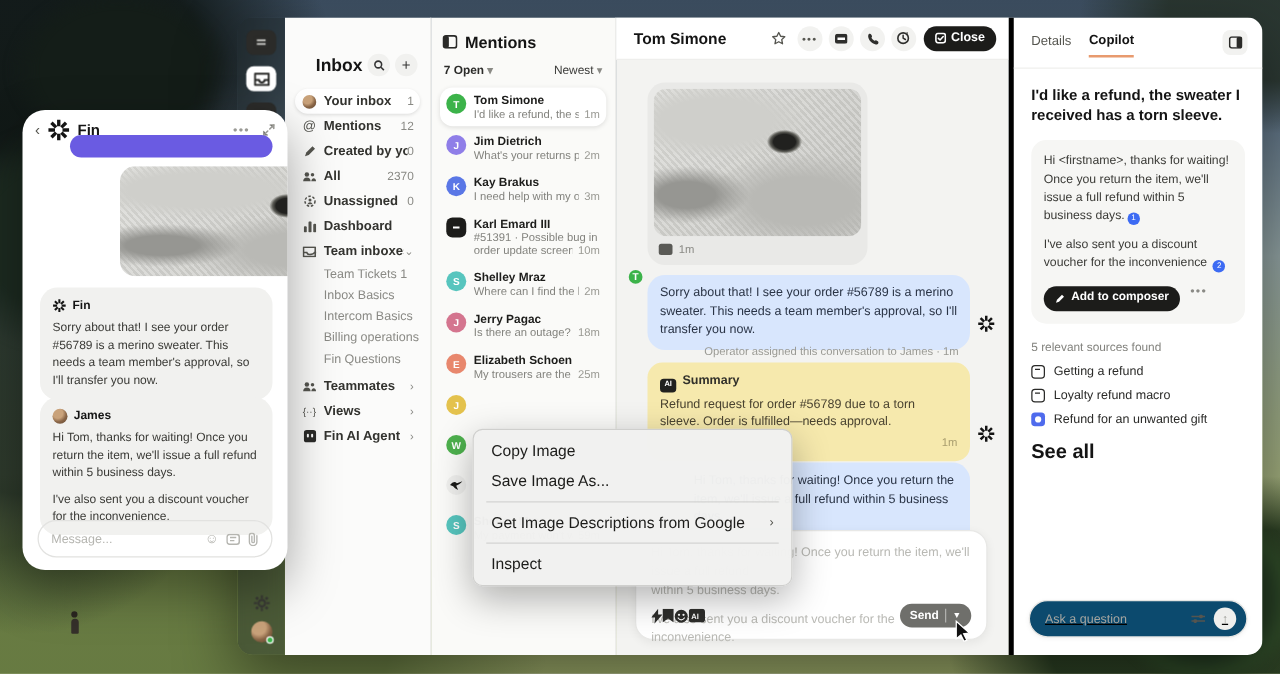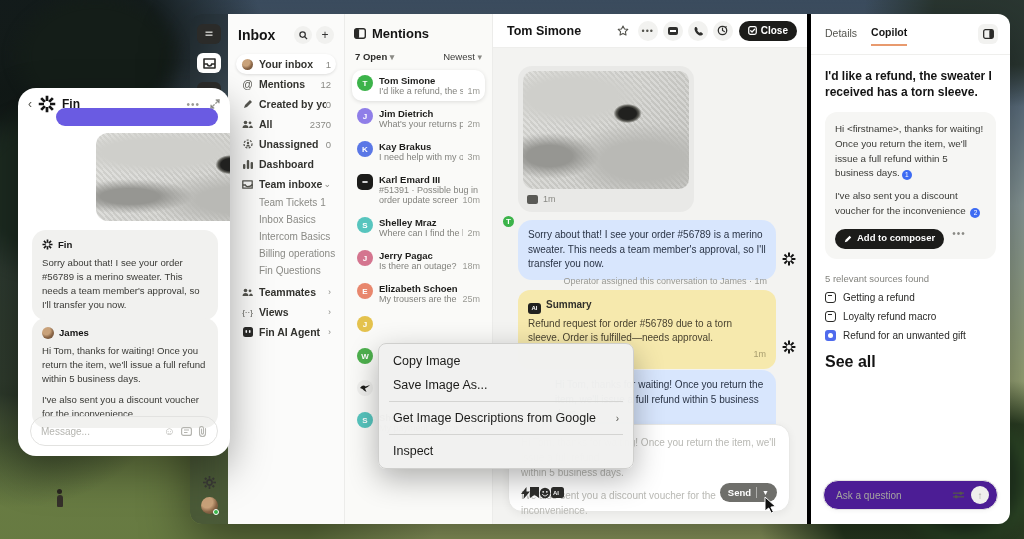--- a/index.html
+++ b/index.html
@@ -37,21 +37,21 @@
   .rail-icon { width:24px; height:20px; border-radius:6px; background:#2b2b29; margin-bottom:9px;
     display:flex; align-items:center; justify-content:center; }
   .rail-icon.sel { background:#ffffff; }
   .rail-bottom { position:absolute; bottom:10px; left:0; width:38px; display:flex; flex-direction:column; align-items:center; gap:8px; }
   .avatar-photo { border-radius:50%; background:radial-gradient(circle at 35% 30%, #c9a27a 0 35%, #8a6647 60%, #5f452f 100%); position:relative; }
   .status-dot { position:absolute; right:-1px; bottom:-1px; width:6px; height:6px; border-radius:50%;
     background:#3ab54a; border:1.5px solid #fff; }
 
   
   .sidebar { width:117px; background:#fbfbfa; border-right:1px solid #ececea; padding:10px 8px; font-size:10.5px; color:#2a2a28; }
-  .sb-header { display:flex; align-items:center; margin:2px 2px 10px; }
+  .sb-header { display:flex; align-items:center; margin:19px 2px 10px;text-align:right; }
   .sb-title { font-size:14px; font-weight:bold; color:#141414; flex:1; }
   .sb-hbtn { width:18px; height:18px; border-radius:50%; background:#f1f1ef; display:flex; align-items:center; justify-content:center; margin-left:4px; color:#333; font-size:12px; }
   .sb-item { display:flex; align-items:center; height:20px; padding:0 5px; border-radius:6px; color:#3c3c3a; }
   .sb-item .ic { width:13px; margin-right:5px; display:flex; justify-content:center; color:#55554f; flex:none; }
   .sb-item .lbl { flex:1; white-space:nowrap; overflow:hidden; font-weight:bold; color:#33332f; }
   .sb-item .cnt { color:#8a8a85; font-size:9.5px; }
   .sb-item.sel { background:#fff; box-shadow:0 1px 3px rgba(0,0,0,.12); border-radius:999px; }
   .sb-sub { padding-left:23px; height:17px; display:flex; align-items:center; color:#8a8a85; font-size:10px; white-space:nowrap; }
   .chev { color:#8a8a85; font-size:9px; }
 
@@ -126,21 +126,21 @@
   .dots3 { color:#8a8a85; font-size:10px; letter-spacing:1px; margin-left:8px; }
   .src-head { margin-top:14px; font-size:9.5px; color:#83837e; }
   .src-row { display:flex; align-items:center; gap:7px; margin-top:8px; font-size:10px; color:#2a2a28; }
   .src-ic { width:11px; height:11px; border-radius:3px; border:1.5px solid #2a2a28; flex:none; position:relative; }
   .src-ic.blue { border:none; background:#4f6bed; }
   .src-ic.blue::after { content:""; position:absolute; left:3px; top:3px; width:5px; height:5px; border-radius:50%; background:#fff; }
   .src-ic::before { content:""; position:absolute; left:2px; top:2px; width:4px; height:1.5px; background:#2a2a28; }
   .src-ic.blue::before { display:none; }
   .see-all { margin-top:12px; font-size:16px; font-weight:bold; color:#141414; }
   .ask-box { position:absolute; left:12px; right:12px; bottom:14px; height:30px; border:1px solid #e5e5e3; border-radius:16px;
-    background:#4c1d95; box-shadow:0 1px 4px rgba(0,0,0,.05); display:flex; align-items:center; padding:0 8px 0 12px; }
+    background:#0c4a6e; box-shadow:0 1px 4px rgba(0,0,0,.05); display:flex; align-items:center; padding:0 8px 0 12px;text-decoration:underline; }
   .ask-ph { font-size:10px; color:#a5a5a0; flex:1; }
   .circ-up { width:18px; height:18px; border-radius:50%; background:#efefed; color:#9a9a95; display:flex; align-items:center;
     justify-content:center; font-size:10px; margin-left:7px; }
 
   
   .widget { position:absolute; left:18px; top:88px; width:212px; height:368px; background:#fff; border-radius:18px;
     box-shadow:0 16px 40px rgba(0,0,0,.35); overflow:hidden; z-index:20; }
   .w-header { height:32px; display:flex; align-items:center; padding:0 10px; }
   .w-back { color:#55554f; font-size:12px; margin-right:6px; }
   .w-title { font-weight:bold; font-size:12px; color:#141414; margin-left:6px; flex:1; }

